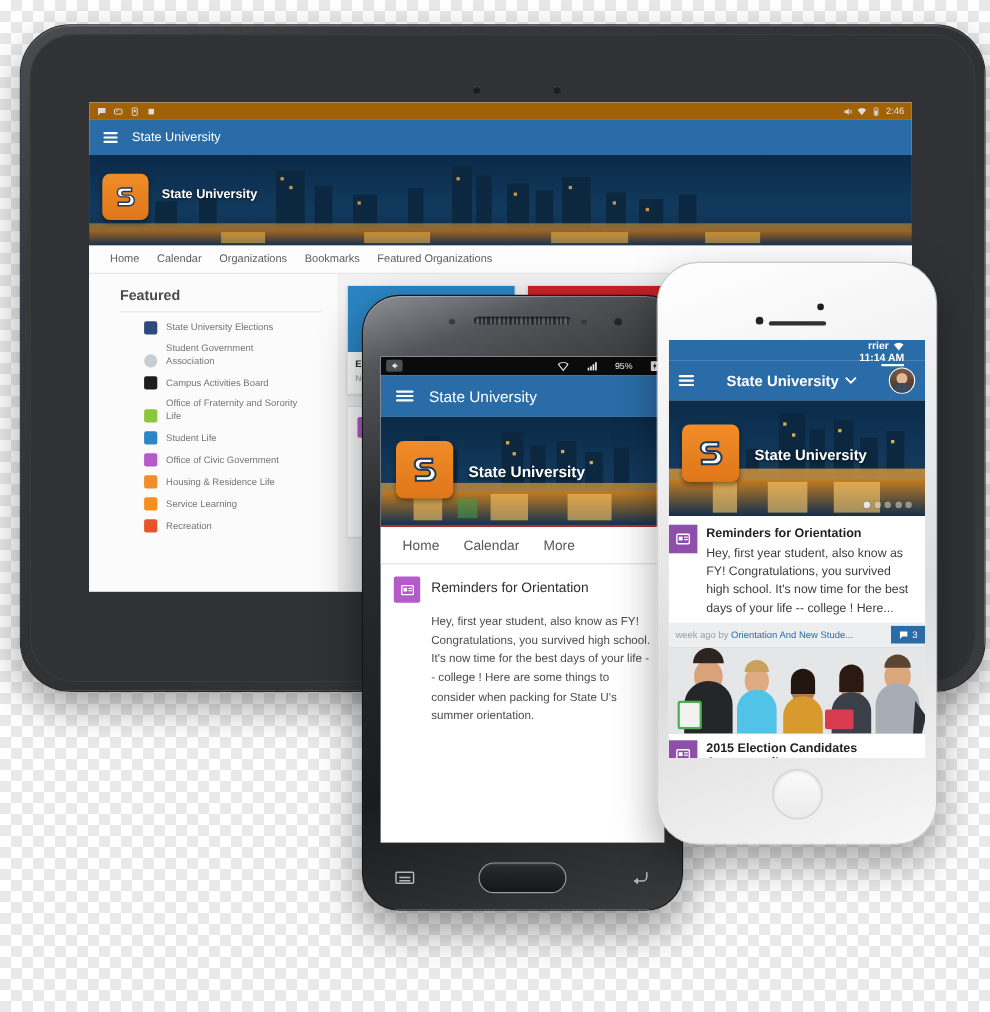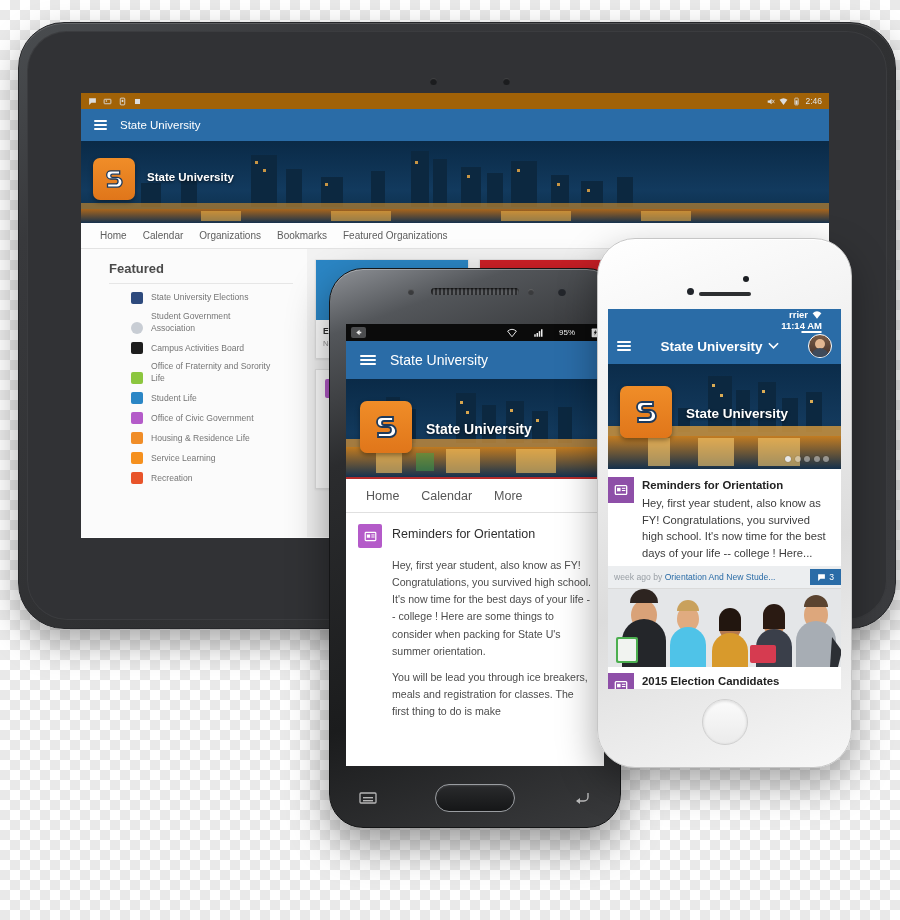--- a/index.html
+++ b/index.html
@@ -483,21 +483,20 @@
                 <rect x="1.5" y="3" width="13" height="10" rx="1" fill="none" stroke="#fff" stroke-width="1.5"></rect>
                 <rect x="3.5" y="5.5" width="4" height="4" fill="#fff"></rect>
                 <rect x="9" y="5.5" width="4" height="1.2" fill="#fff"></rect>
                 <rect x="9" y="8" width="4" height="1.2" fill="#fff"></rect>
               </svg>
           </div>
           <div class="s-post-title">Reminders for Orientation</div>
         </div>
         <div class="s-post-body">
           <p>Hey, first year student, also know as FY! Congratulations, you survived high school. It's now time for the best days of your life -- college ! Here are some things to consider when packing for State U's summer orientation.</p>
-          <p>You will be lead you through ice breakers, meals and registration for classes. The first thing to do is make</p>
         </div>
       </div>
     </div>
 
     <div class="s-chin">
       <svg class="s-soft" viewBox="0 0 20 16">
           <rect x="2" y="3" width="16" height="10" rx="1" fill="none" stroke="#cfcfcf" stroke-width="1.3"></rect>
           <rect x="5" y="7" width="10" height="1.4" fill="#cfcfcf"></rect>
           <rect x="5" y="10" width="10" height="1.4" fill="#cfcfcf"></rect>
         </svg>

